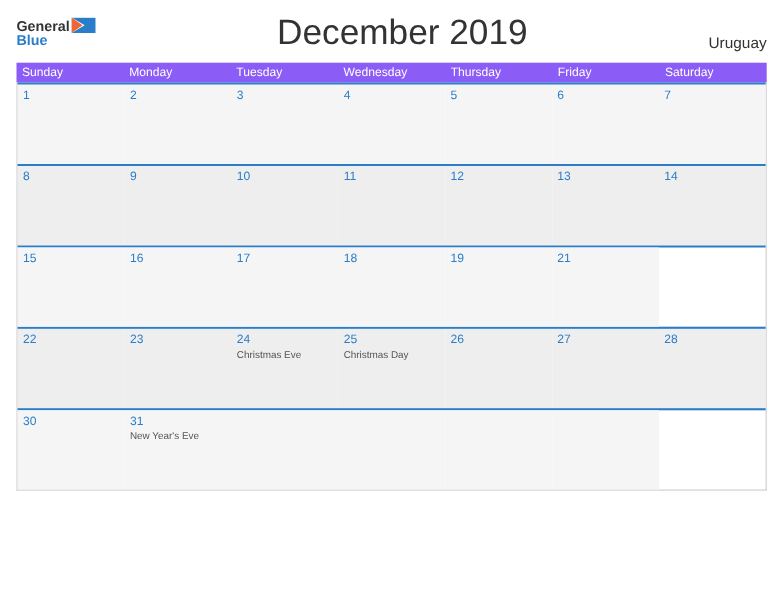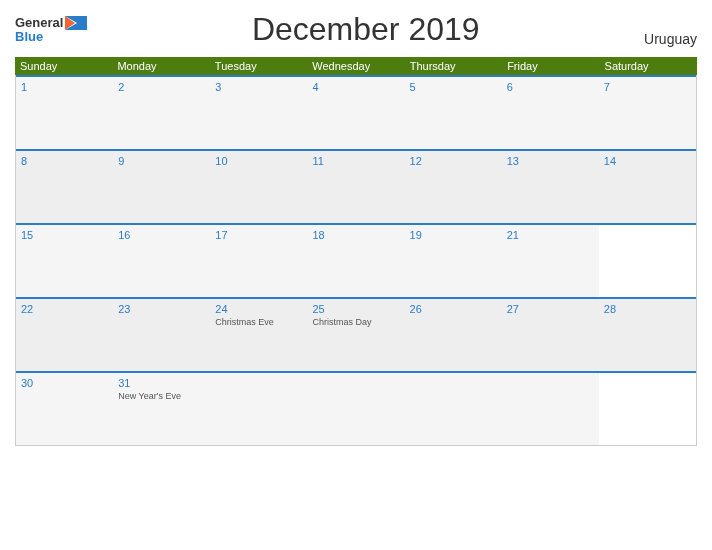--- a/index.html
+++ b/index.html
@@ -42,39 +42,40 @@
     }
     .logo-flag {
       width: 22px;
       height: 14px;
       display: inline-block;
       vertical-align: middle;
       margin-left: 2px;
     }
     .logo-top-row {
       display: flex;
+      align-items: center;
     }
     .title {
       font-size: 32px;
       font-weight: normal;
       color: #333;
       text-align: center;
       flex: 1;
     }
     .country {
       font-size: 14px;
       color: #333;
       align-self: flex-end;
       padding-bottom: 2px;
       margin-top: 21px;
     }
     .day-headers {
       display: grid;
       grid-template-columns: repeat(7, 1fr);
-      background: #4d7c0f;
+      background: #8b5cf6;
     }
     .day-header {
       color: #fff;
       font-size: 11px;
       padding: 3px 5px;
       text-align: left;
     }
     .calendar-body {
       border-left: 1px solid #ccc;
       border-right: 1px solid #ccc;

